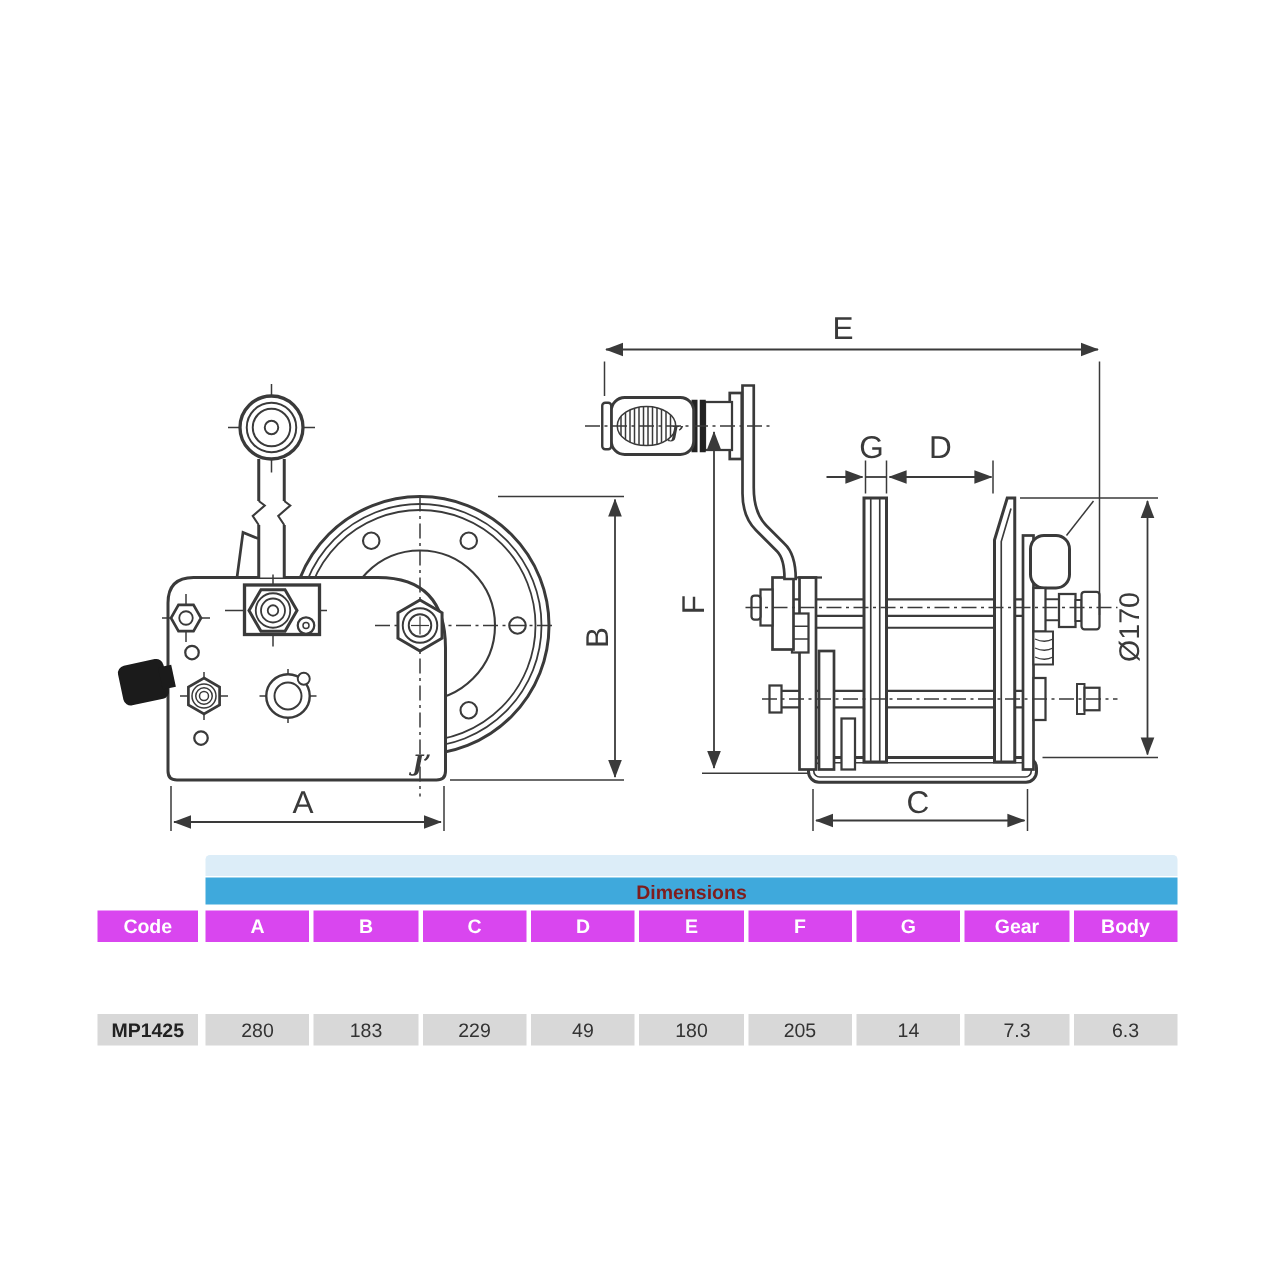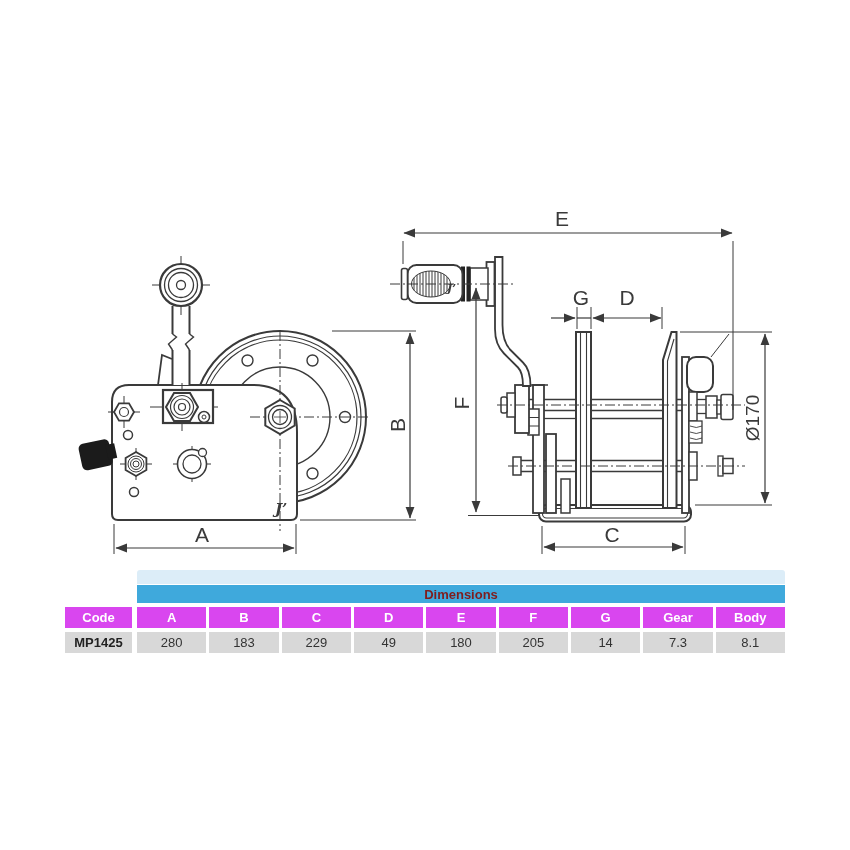--- a/index.html
+++ b/index.html
@@ -15,21 +15,21 @@
   .glow{position:absolute;left:72px;right:0;top:-15px;height:14px;background:#dcedf8;
         border-radius:3px 3px 0 0;}
   .banner{margin-left:72px;height:18px;background:#3fa9dc;color:#7f1d1d;font-weight:bold;
           font-size:13px;display:flex;align-items:center;justify-content:center;}
   .row{display:flex;margin-top:4px;}
   .cell{height:21px;display:flex;align-items:center;justify-content:center;font-size:13px;}
   .codecol{width:67px;flex:none;margin-right:5px;}
   .col{flex:1;margin-right:3px;}
   .col:last-child{margin-right:0;}
   .hdr{background:#d946ef;color:#fff;font-weight:bold;}
-  .val{background:#d8d8d8;color:#333;}
+  .val{background:#d8d8d8;color:#333;margin-top:44px;}
   .codeval{font-weight:bold;color:#222;}
 </style>
 </head>
 <body>
 
 <div class="page">
 
 <svg width="850" height="850" viewBox="0 0 850 850">
   <defs>
     <marker id="arw" viewBox="0 0 10 10" refX="9.5" refY="5" markerWidth="10" markerHeight="10" orient="auto-start-reverse">
@@ -290,17 +290,17 @@
   <div class="row">
     <div class="cell codecol val codeval">MP1425</div>
     <div class="cell col val">280</div>
     <div class="cell col val">183</div>
     <div class="cell col val">229</div>
     <div class="cell col val">49</div>
     <div class="cell col val">180</div>
     <div class="cell col val">205</div>
     <div class="cell col val">14</div>
     <div class="cell col val">7.3</div>
-    <div class="cell col val">8.1</div>
+    <div class="cell col val">6.3</div>
   </div>
 </div>
 
 </div>
 
 </body></html>

